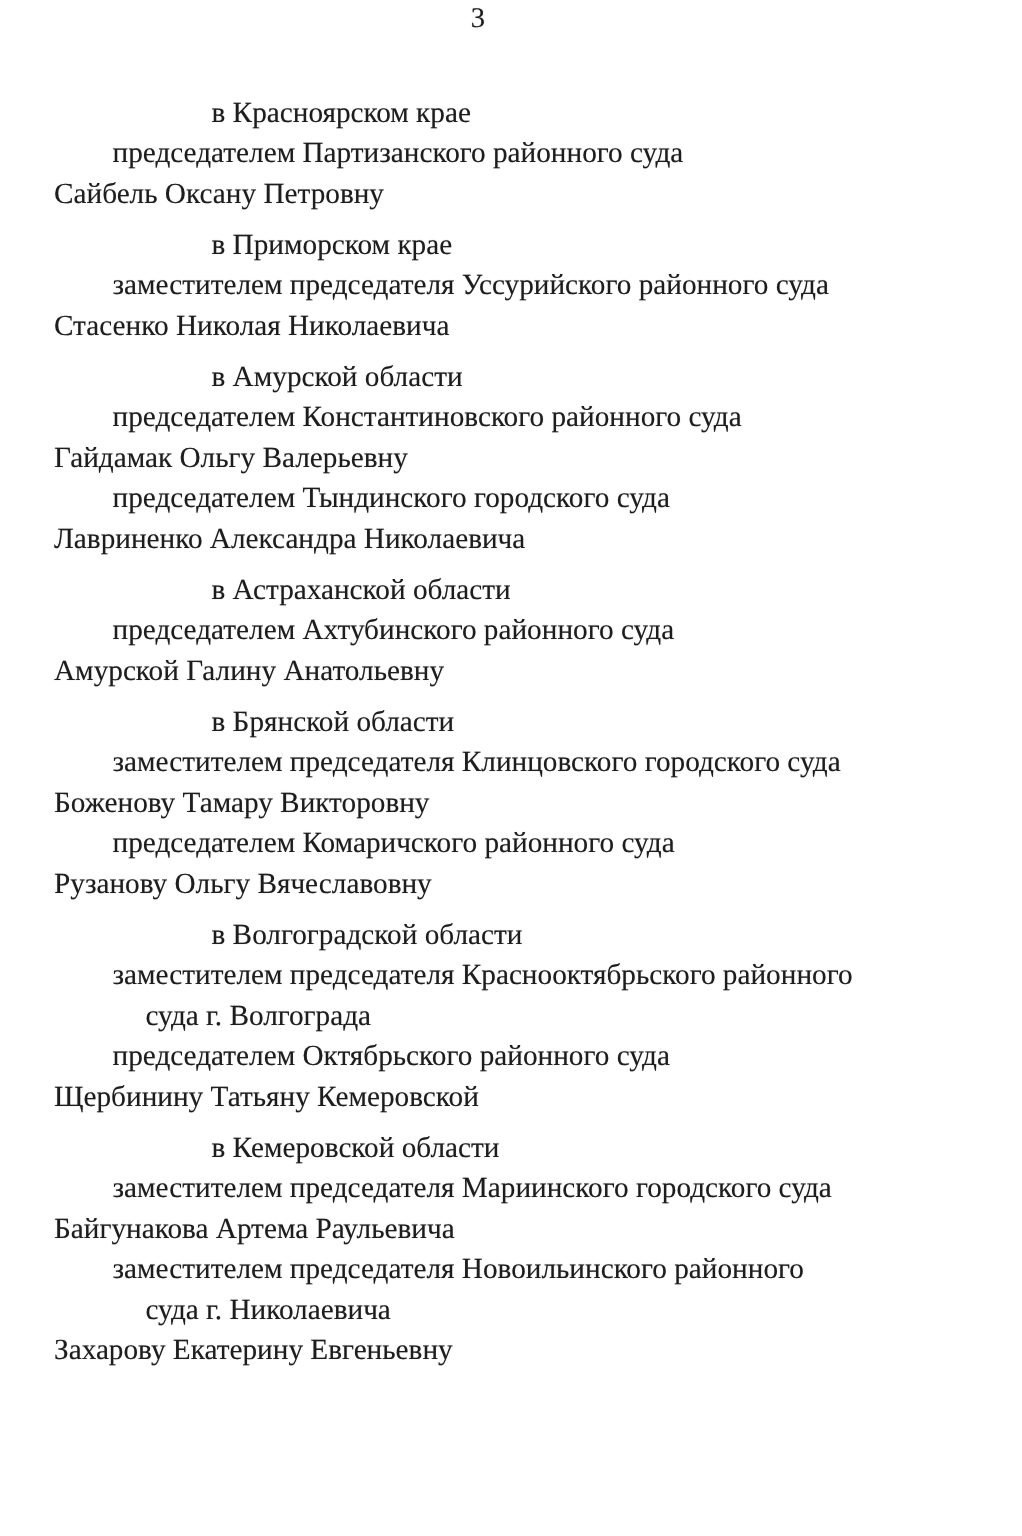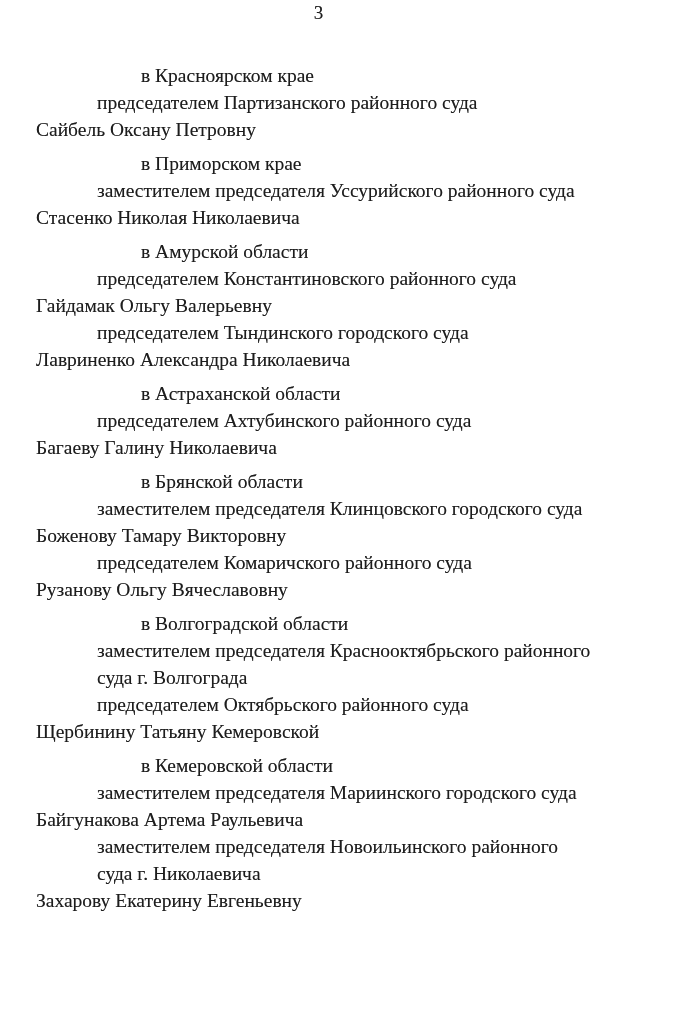--- a/index.html
+++ b/index.html
@@ -34,21 +34,21 @@
   }
   .section:first-child {
     margin-top: 12px;
   }
   .line {
     font-size: 19.5px;
     line-height: 27px;
     white-space: pre;
   }
   .line.region    { padding-left: 141px; }
-  .line.position  { padding-left: 97px; }
+  .line.position  { padding-left: 75px; }
   .line.position_cont { padding-left: 97px; }
   .line.name      { padding-left: 36px; }
 </style>
 </head>
 <body>
 
 <div class="page">
   <div class="page-number">3</div>
   <div class="content" id="content">
       <div class="section">
@@ -64,21 +64,21 @@
       <div class="section">
         <div class="line region">в Амурской области</div>
         <div class="line position">председателем Константиновского районного суда</div>
         <div class="line name">Гайдамак Ольгу Валерьевну</div>
         <div class="line position">председателем Тындинского городского суда</div>
         <div class="line name">Лавриненко Александра Николаевича</div>
       </div>
       <div class="section">
         <div class="line region">в Астраханской области</div>
         <div class="line position">председателем Ахтубинского районного суда</div>
-        <div class="line name">Багаеву Галину Николаевича</div>
+        <div class="line name">Амурской Галину Анатольевну</div>
       </div>
       <div class="section">
         <div class="line region">в Брянской области</div>
         <div class="line position">заместителем председателя Клинцовского городского суда</div>
         <div class="line name">Боженову Тамару Викторовну</div>
         <div class="line position">председателем Комаричского районного суда</div>
         <div class="line name">Рузанову Ольгу Вячеславовну</div>
       </div>
       <div class="section">
         <div class="line region">в Волгоградской области</div>

